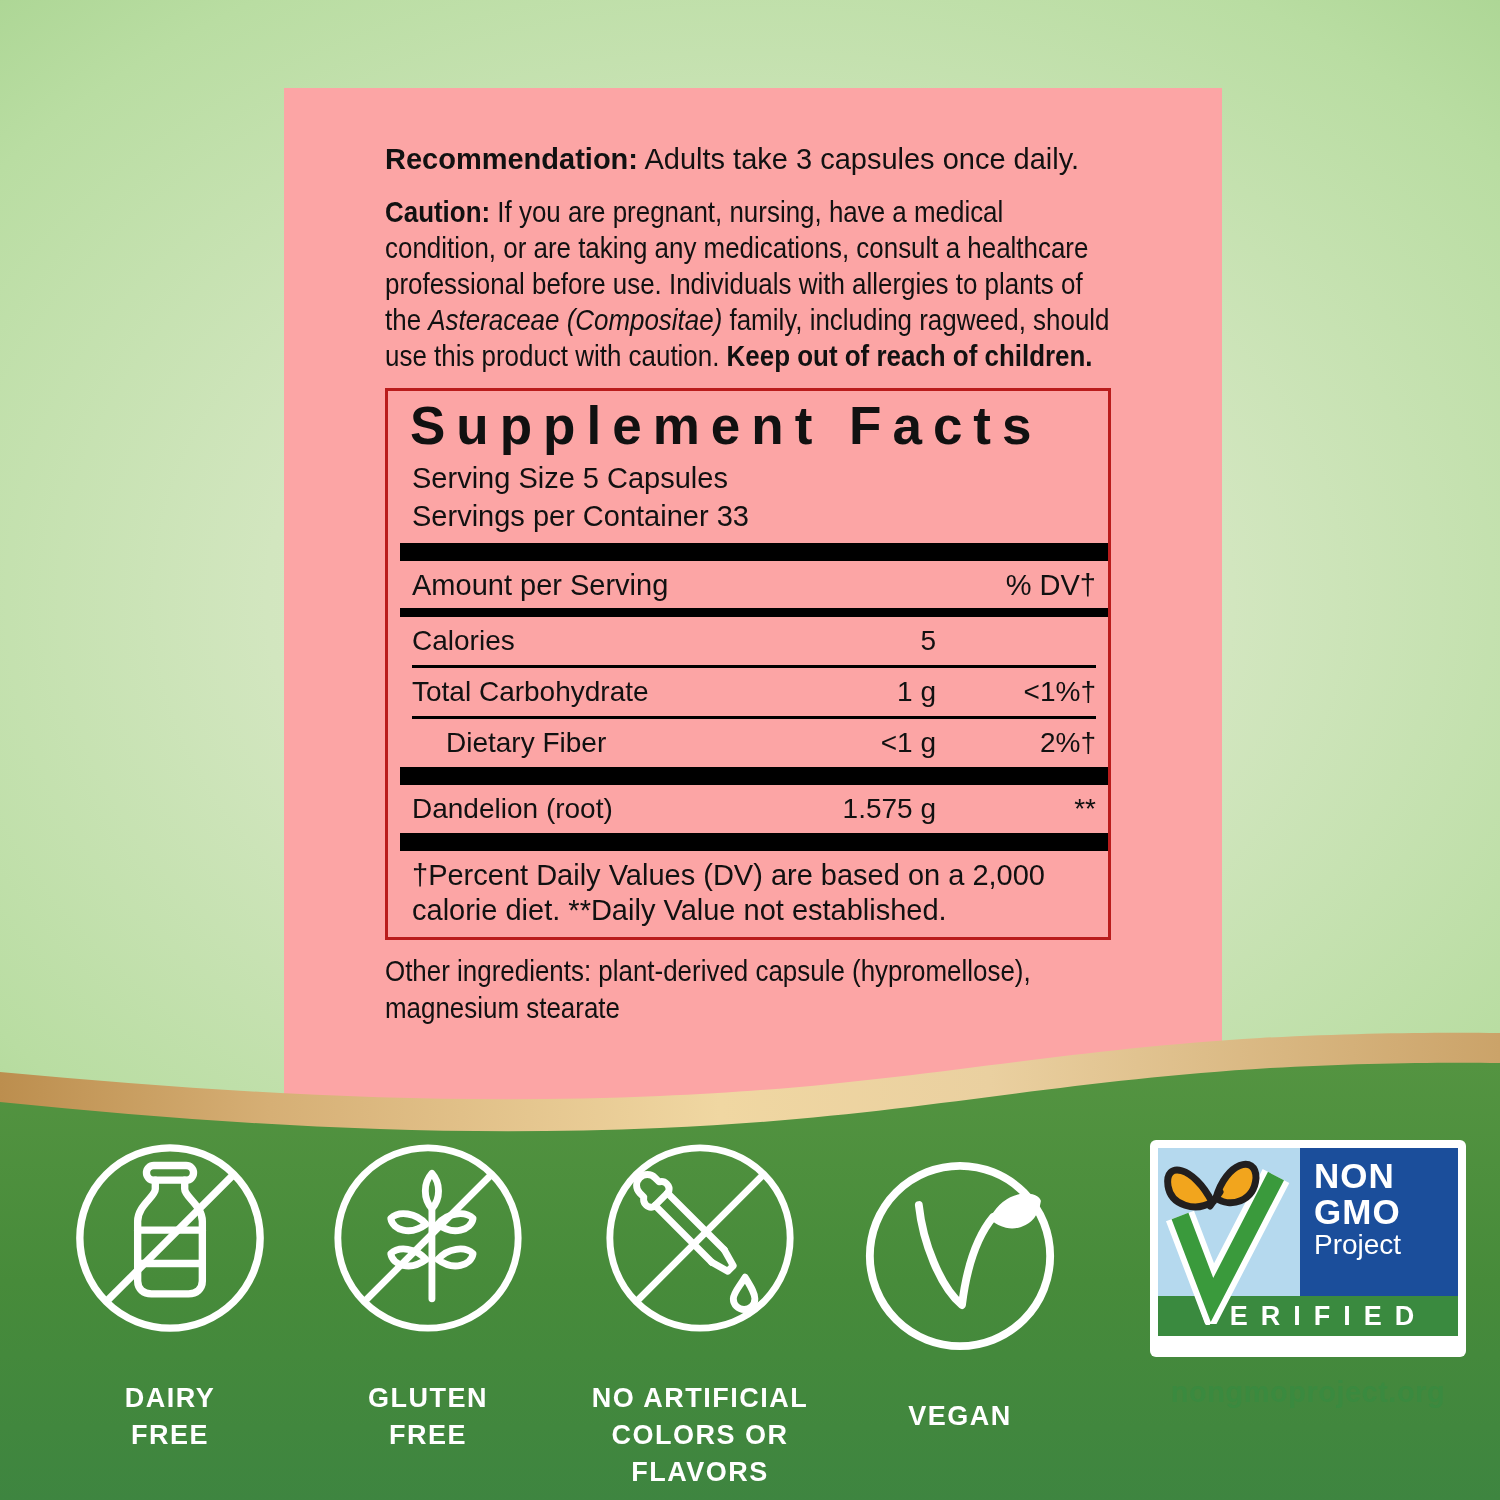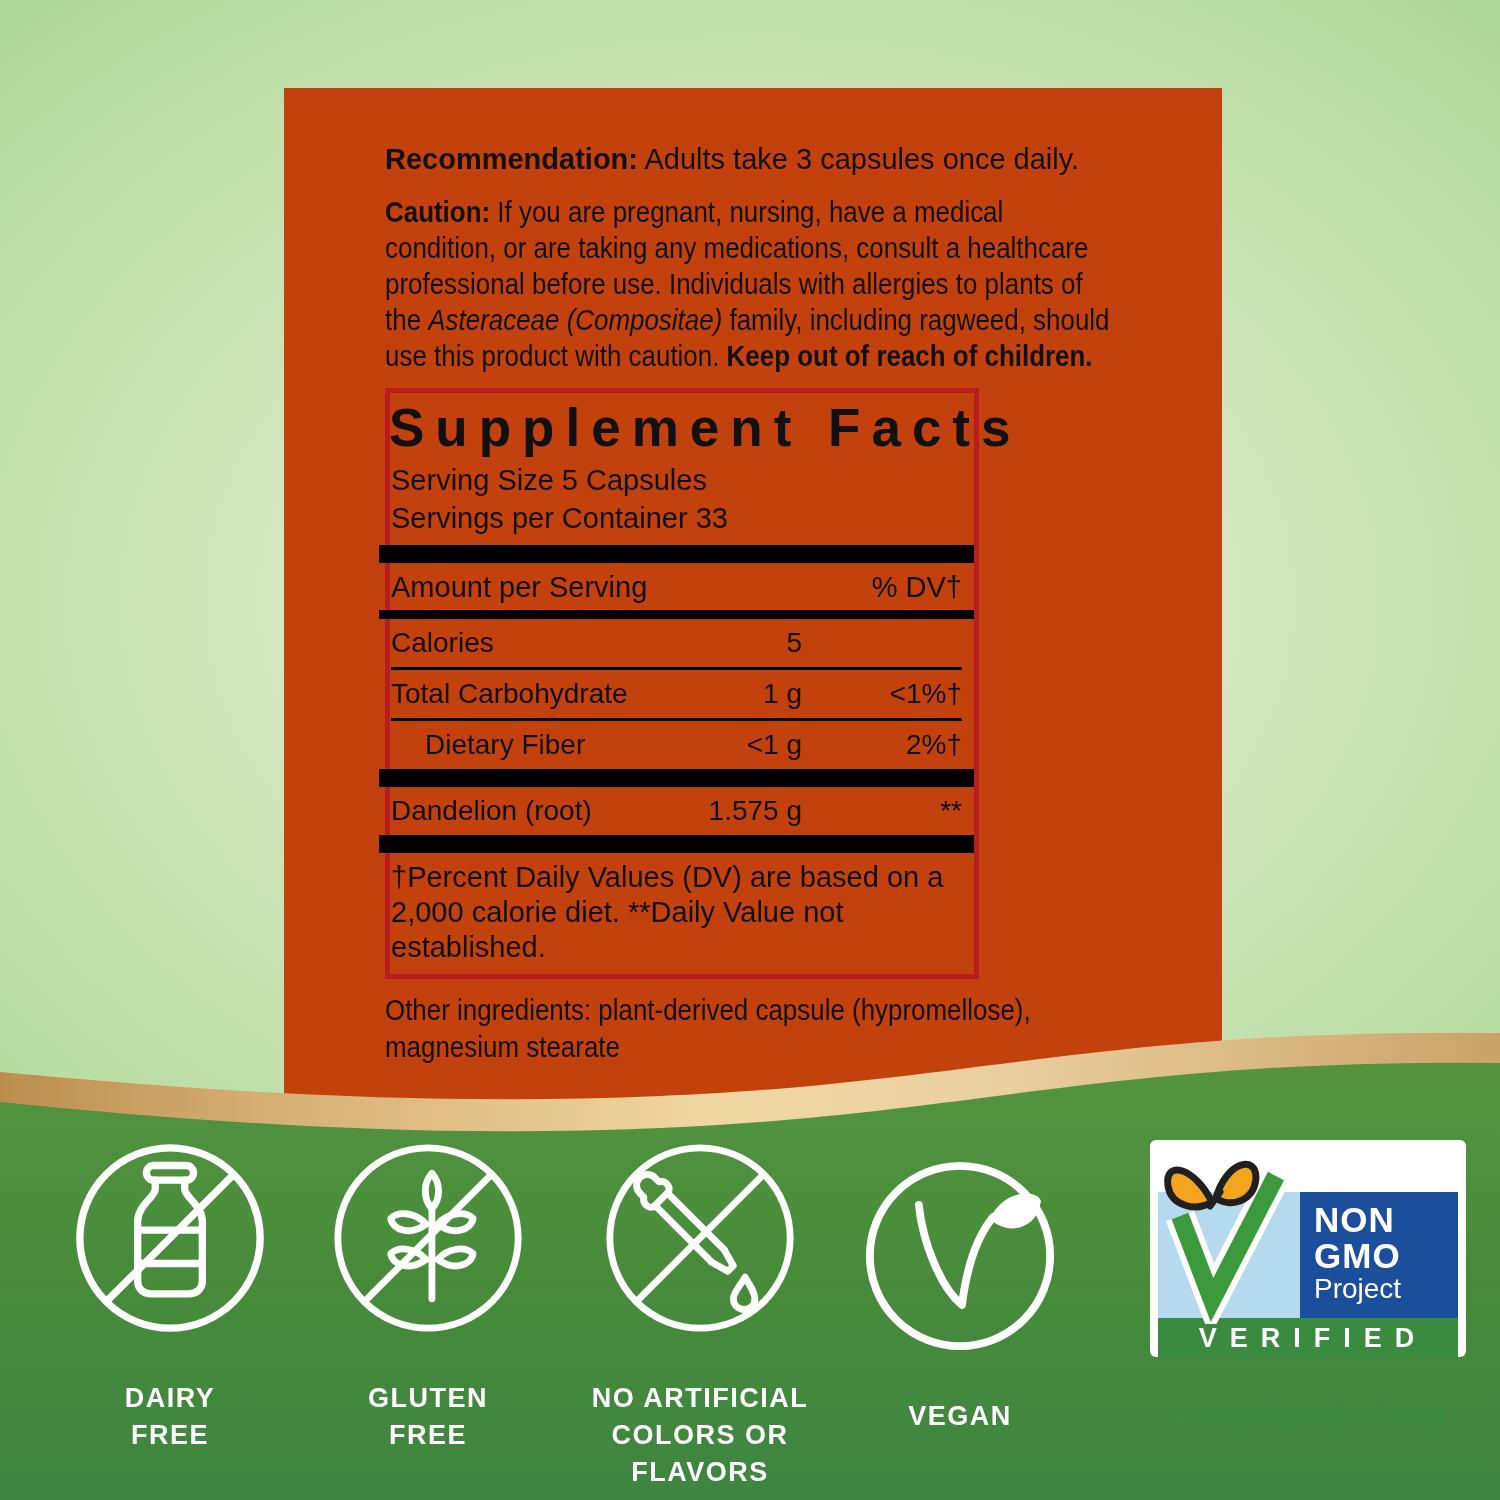--- a/index.html
+++ b/index.html
@@ -5,30 +5,30 @@
   html,body{margin:0;padding:0;}
   #stage{position:relative;width:1500px;height:1500px;overflow:hidden;
          font-family:"Liberation Sans",sans-serif;color:#111;}
   
   .bg-top{position:absolute;inset:0;
     background:radial-gradient(ellipse 115% 85% at 50% 40%,
       #deedcd 0%, #d2e6bf 28%, #b9dda2 55%, #9ccd83 78%, #8cc374 100%);}
   .wave{position:absolute;left:0;top:1020px;width:1500px;height:480px;z-index:3;}
   
   .panel{position:absolute;left:284px;top:88px;width:938px;height:1014px;
-         background:#c2410c;z-index:1;overflow:hidden;}
+         background:#fca5a5;z-index:1;overflow:hidden;}
   .panel-inner{padding:52px 100px 0 101px;}
   .rec{font-size:29px;line-height:38px;margin:0 0 16px 0;}
   .b{font-weight:bold;}
   .i{font-style:italic;}
   .condense{width:836px;transform:scaleX(0.879);transform-origin:left top;}
   .caution{font-size:29.5px;line-height:36px;margin:0 0 14px 0;}
   
-  .sf-box{border:5px solid #b91c1c;width:594px;box-sizing:border-box;
-          padding:4px 12px 6px 1px;}
+  .sf-box{border:3px solid #b91c1c;width:726px;box-sizing:border-box;
+          padding:4px 12px 6px 24px;}
   .sf-title{font-size:53px;font-weight:bold;letter-spacing:11px;
             line-height:58px;white-space:nowrap;margin:2px 0 4px -2px;}
   .sf-sub{font-size:29px;line-height:38px;}
   .bar{background:#000;margin-left:-12px;margin-right:-12px;}
   .bar.thick{height:18px;}
   .bar.med{height:9px;}
   .mt8{margin-top:8px;}
   .sf-header{display:flex;justify-content:space-between;font-weight:normal;
              font-size:29px;padding:8px 0 6px 0;}
   .sf-row{display:grid;grid-template-columns:1fr 118px 160px;font-size:28px;
@@ -43,21 +43,21 @@
   
   .claims{position:absolute;left:0;top:1140px;width:1500px;height:360px;z-index:4;}
   .claim{position:absolute;width:264px;text-align:center;}
   .claim svg{display:block;margin:0 auto;}
   .claim-label{margin-top:44px;color:#fff;font-weight:bold;font-size:27px;
                line-height:37px;letter-spacing:1.5px;}
   .claim-label span{display:block;}
   
   .badge{position:absolute;left:1150px;top:1140px;width:316px;height:217px;
          background:#fff;border-radius:6px;padding:8px;box-sizing:border-box;z-index:4;}
-  .badge-top{display:flex;height:126px;margin-top:44px;}
+  .badge-top{display:flex;height:148px;}
   .badge-sky{width:142px;height:100%;}
   .badge-blue{flex:1;height:100%;color:#fff;padding:10px 0 0 14px;box-sizing:border-box;}
   .badge-blue .ln1,.badge-blue .ln2{font-weight:bold;font-size:35px;line-height:36px;letter-spacing:1px;}
   .badge-blue .ln3{font-size:28px;line-height:30px;font-weight:normal;}
   .badge-verified{height:40px;color:#fff;font-size:27px;font-weight:bold;
                   letter-spacing:13px;text-align:center;line-height:40px;padding-left:10px;}
   .badge-url{height:37px;text-align:center;font-weight:bold;font-size:29px;
              line-height:40px;letter-spacing:0.5px;margin-top:36px;}
   .badge-art{position:absolute;left:4px;top:4px;pointer-events:none;}
 </style>

